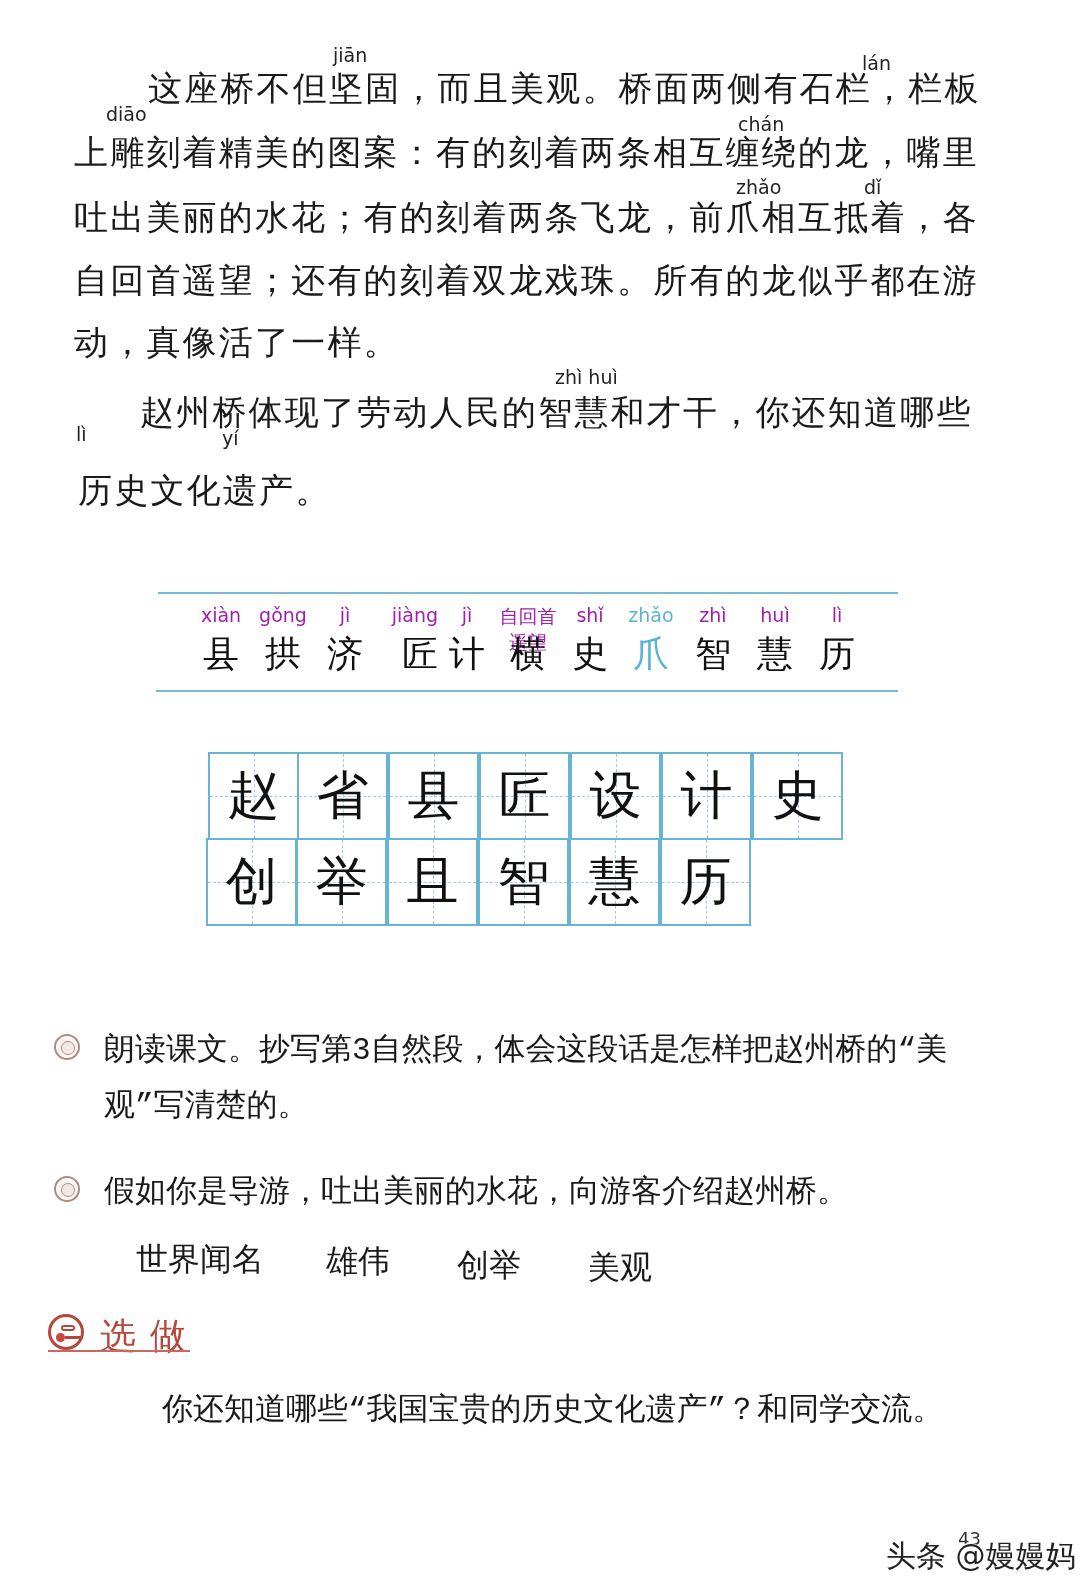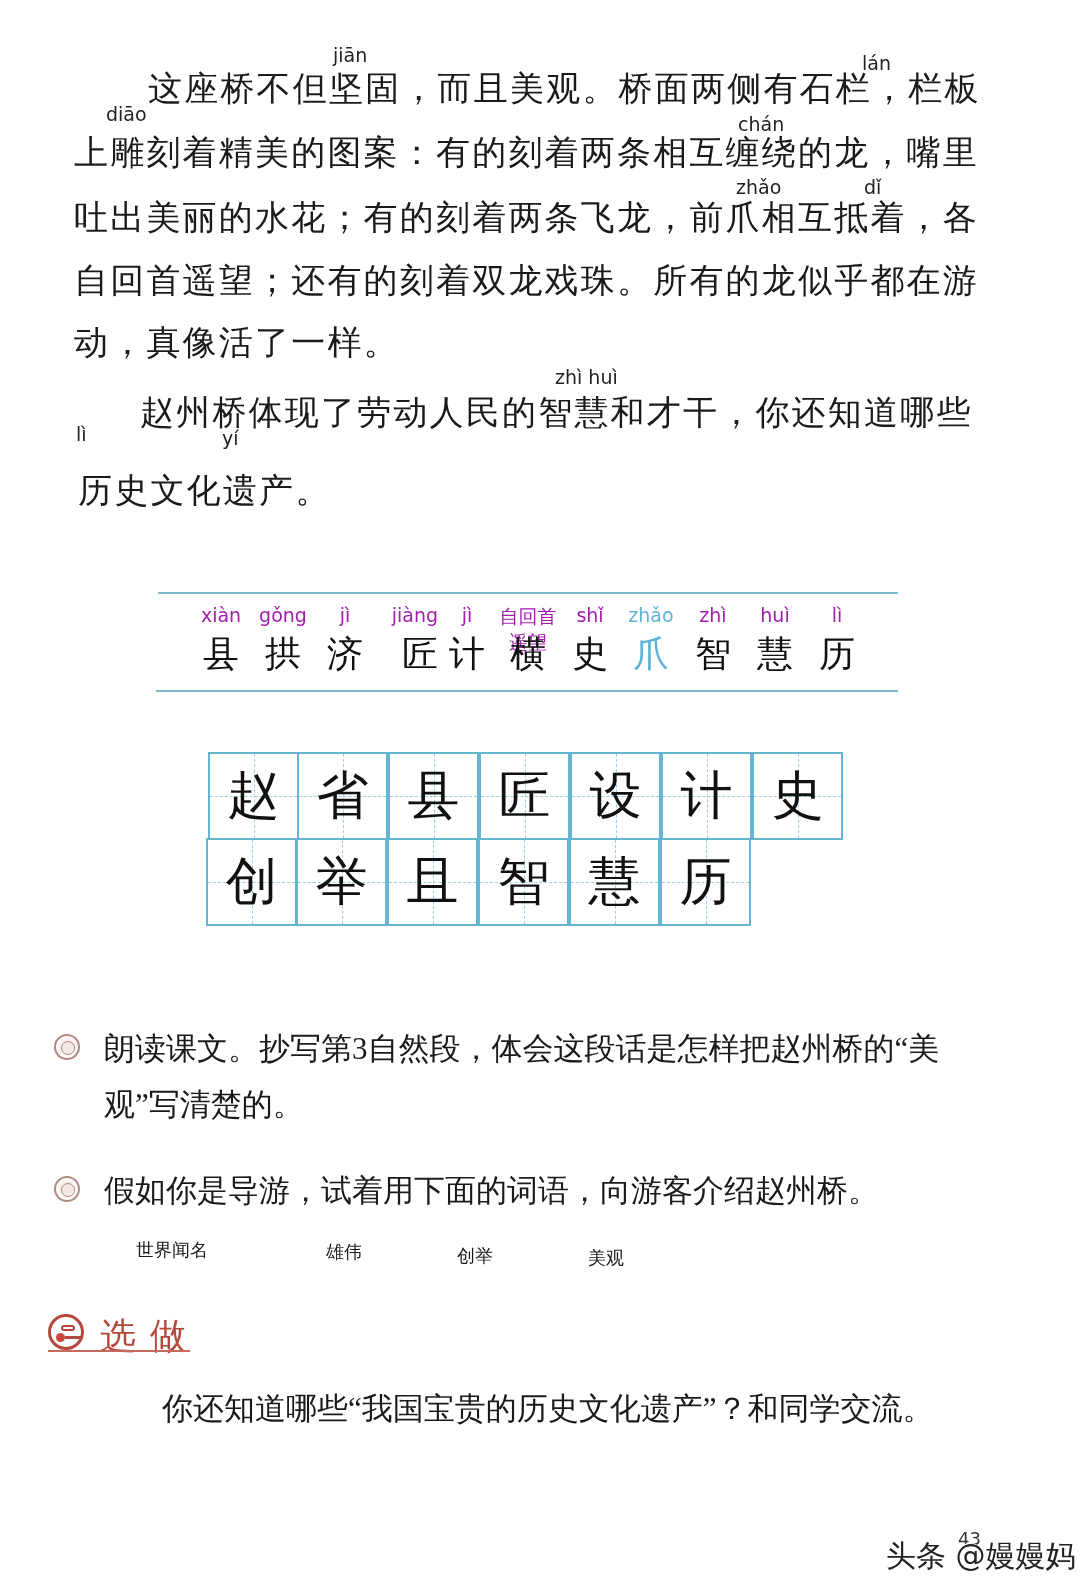--- a/index.html
+++ b/index.html
@@ -105,29 +105,29 @@
     .ex-icon::after {
       content: "";
       position: absolute;
       left: 5px; top: 5px;
       width: 12px; height: 12px;
       border-radius: 50%;
       border: 1px solid #b08a80;
     }
     .ex-text {
       position: absolute;
-      font-family: Liberation Serif, serif;
+      font-family: Liberation Mono, monospace;
       font-size: 31px;
       color: #1a1a1a;
       white-space: nowrap;
     }
     .word {
       position: absolute;
       font-family: "DejaVu Serif", serif;
-      font-size: 18px;
+      font-size: 32px;
       color: #1a1a1a;
     }
     .optional-icon {
       position: absolute;
       width: 36px; height: 36px;
       border-radius: 50%;
       border: 3px solid #b5473d;
       box-sizing: border-box;
     }
     .optional-icon .dot {
@@ -296,21 +296,21 @@
 </div>
 
 <div>
   <span class="ex-icon" style="left:54px; top:1034px;"></span>
   <div class="ex-text" style="left:104px; top:1028px;">朗读课文。抄写第3自然段，体会这段话是怎样把赵州桥的“美</div>
   <div class="ex-text" style="left:104px; top:1084px;">观”写清楚的。</div>
 </div>
 
 <div>
   <span class="ex-icon" style="left:54px; top:1176px;"></span>
-  <div class="ex-text" style="left:104px; top:1170px;">假如你是导游，试着用下面的词语，向游客介绍赵州桥。</div>
+  <div class="ex-text" style="left:104px; top:1170px;">假如你是导游，吐出美丽的水花，向游客介绍赵州桥。</div>
   <div class="word" style="left:136px; top:1238px;">世界闻名</div>
   <div class="word" style="left:326px; top:1240px;">雄伟</div>
   <div class="word" style="left:457px; top:1244px;">创举</div>
   <div class="word" style="left:588px; top:1246px;">美观</div>
 </div>
 
 <div>
   <span class="optional-icon" style="left:48px; top:1314px;">
     <span class="bar1"></span>
       <span class="bar2"></span>

